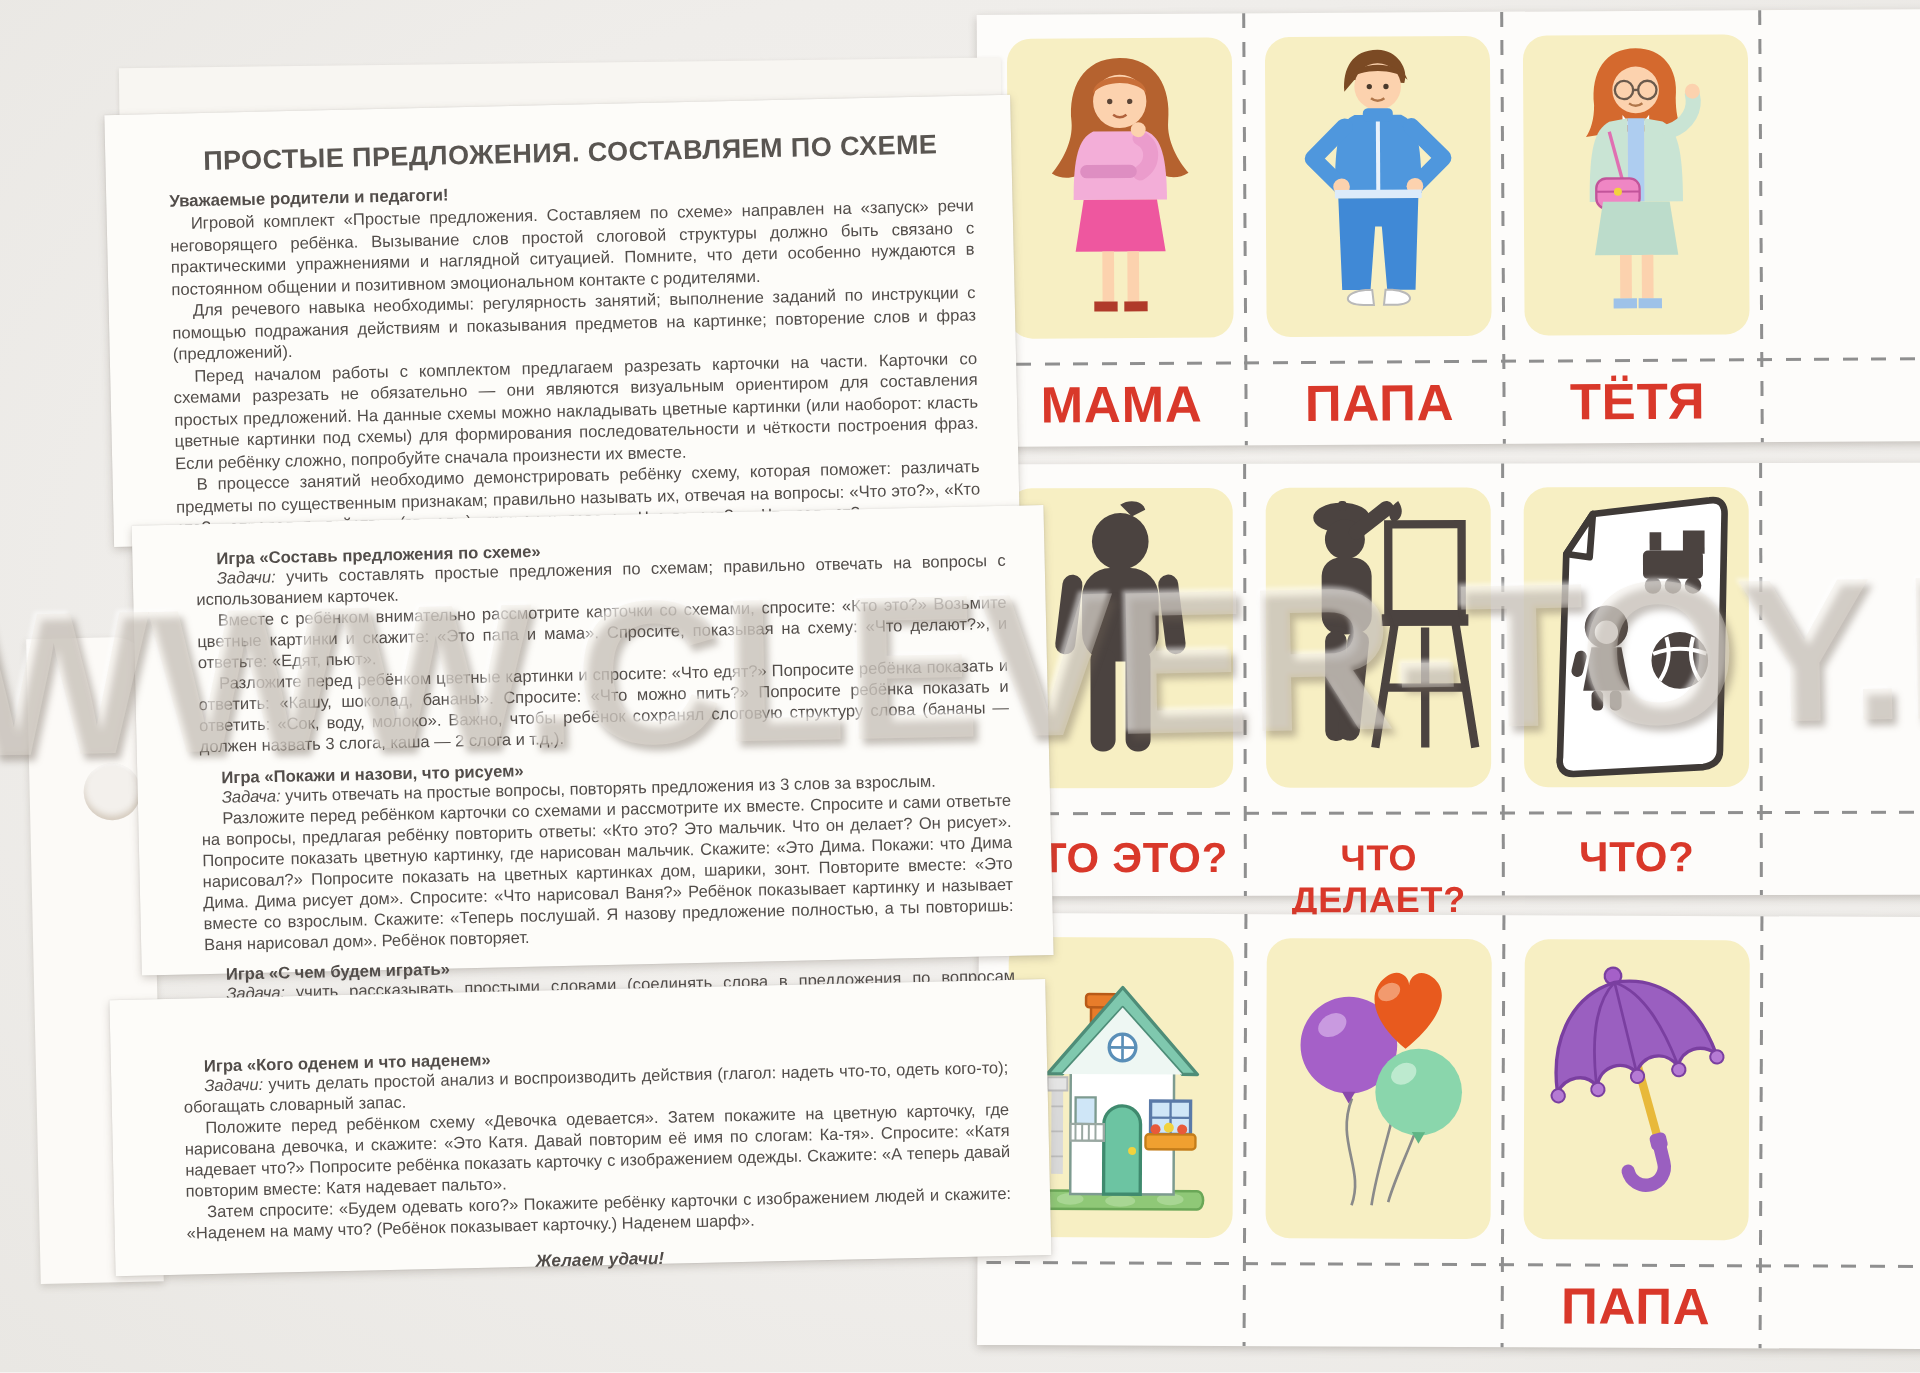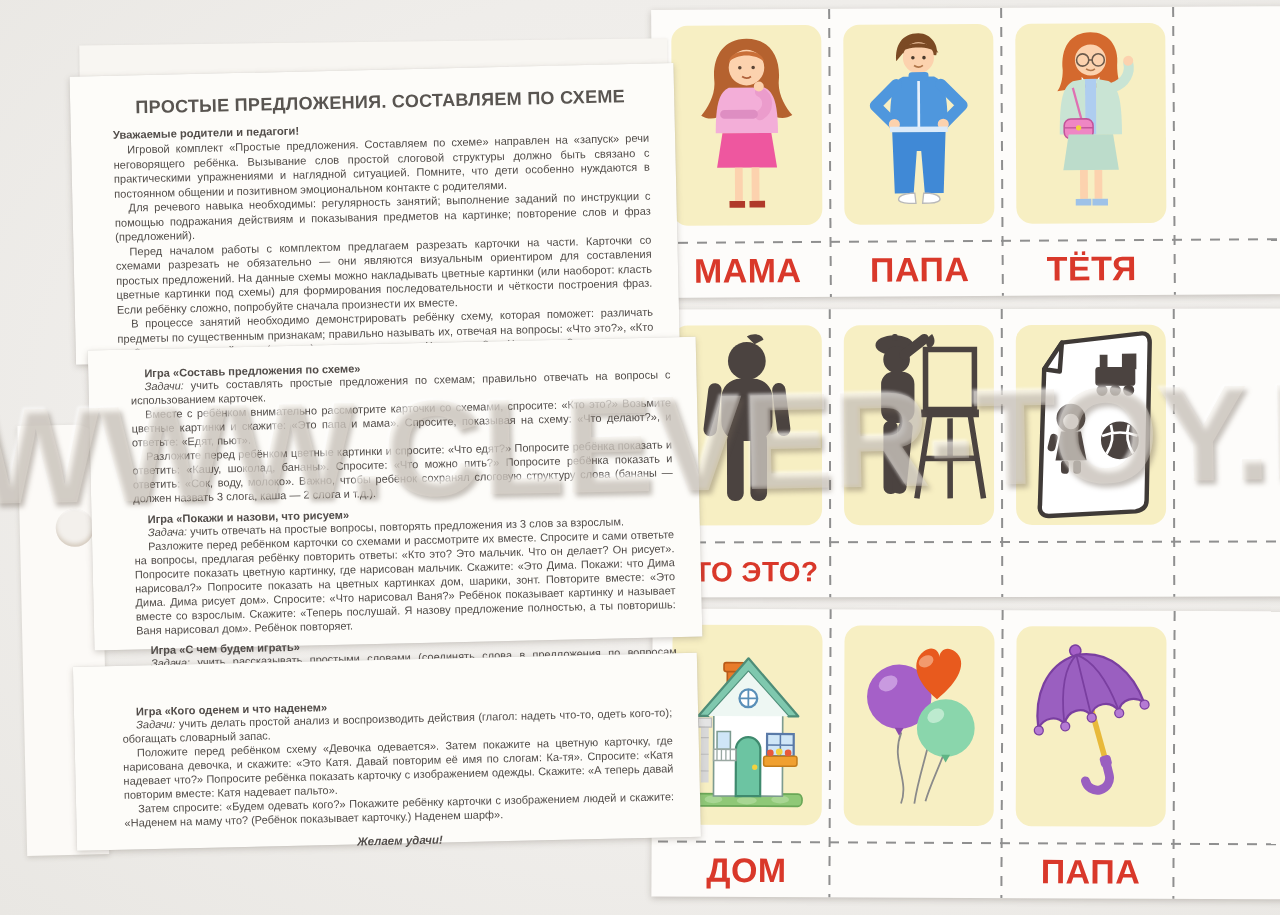--- a/index.html
+++ b/index.html
@@ -251,20 +251,22 @@
           <rect x="44" y="122" width="7" height="12" rx="3"></rect>
         </g>
         <g>
           <circle cx="86" cy="104" r="17" fill="#4b4340"></circle>
           <path d="M70 100 q16 -6 32 0 M78 90 q4 14 -4 26 M94 90 q-4 14 4 26" stroke="#ffffff" stroke-width="2.4" fill="none"></path>
         </g>
       </svg>
     </div>
 
     <div class="card-label c1">КТО ЭТО?</div>
+    <div class="card-label c2 long">ЧТО ДЕЛАЕТ?</div>
+    <div class="card-label c3">ЧТО?</div>
   </div>
 
   <div class="strip r3">
     <div class="vline v1"></div>
     <div class="vline v2"></div>
     <div class="vline v3"></div>
     <div class="hline"></div>
 
     <div class="pic-box c1">
       <svg viewBox="0 0 120 180">
@@ -321,18 +323,17 @@
           <circle cx="35" cy="84" r="4" fill="#b57ad4" stroke="#7a3fa0" stroke-width="1.2"></circle>
           <circle cx="60" cy="82" r="4" fill="#b57ad4" stroke="#7a3fa0" stroke-width="1.2"></circle>
           <circle cx="85" cy="84" r="4" fill="#b57ad4" stroke="#7a3fa0" stroke-width="1.2"></circle>
           <circle cx="109" cy="82" r="4" fill="#b57ad4" stroke="#7a3fa0" stroke-width="1.2"></circle>
           <rect x="58" y="118" width="10" height="10" rx="3" fill="#9a5fc0"></rect>
           <path d="M63 126 v10 a11 11 0 0 1 -22 0" stroke="#9a5fc0" stroke-width="8" fill="none" stroke-linecap="round"></path>
         </g>
       </svg>
     </div>
 
-    <div class="card-label c1">ДОМ</div>
     <div class="card-label c3">ПАПА</div>
   </div>
 </div>
 
 <div class="watermark">WWW.CLEVER-TOY.RU</div>
 
 </body></html>

